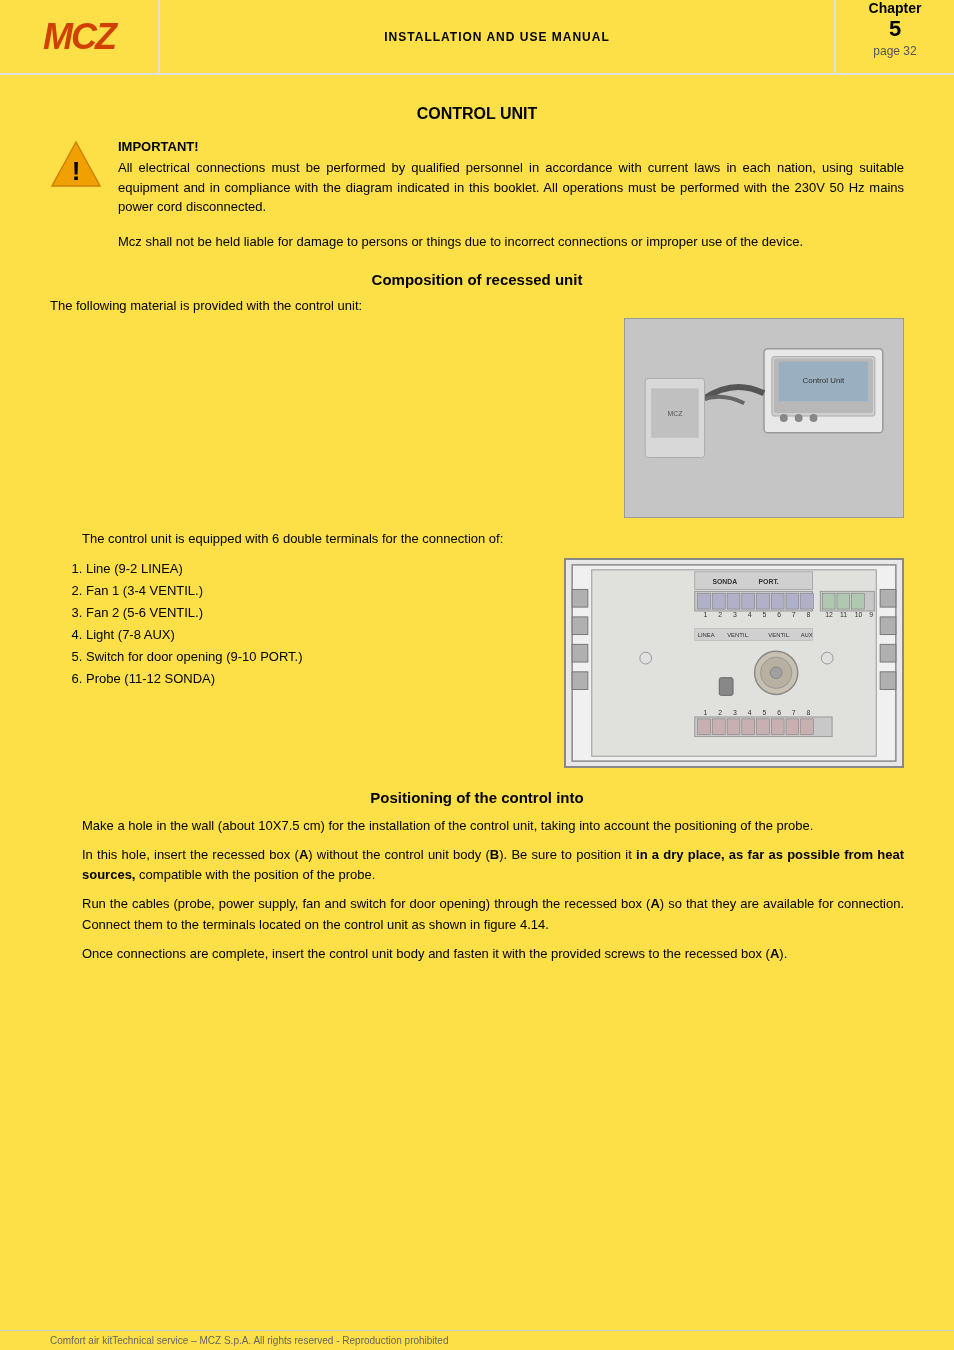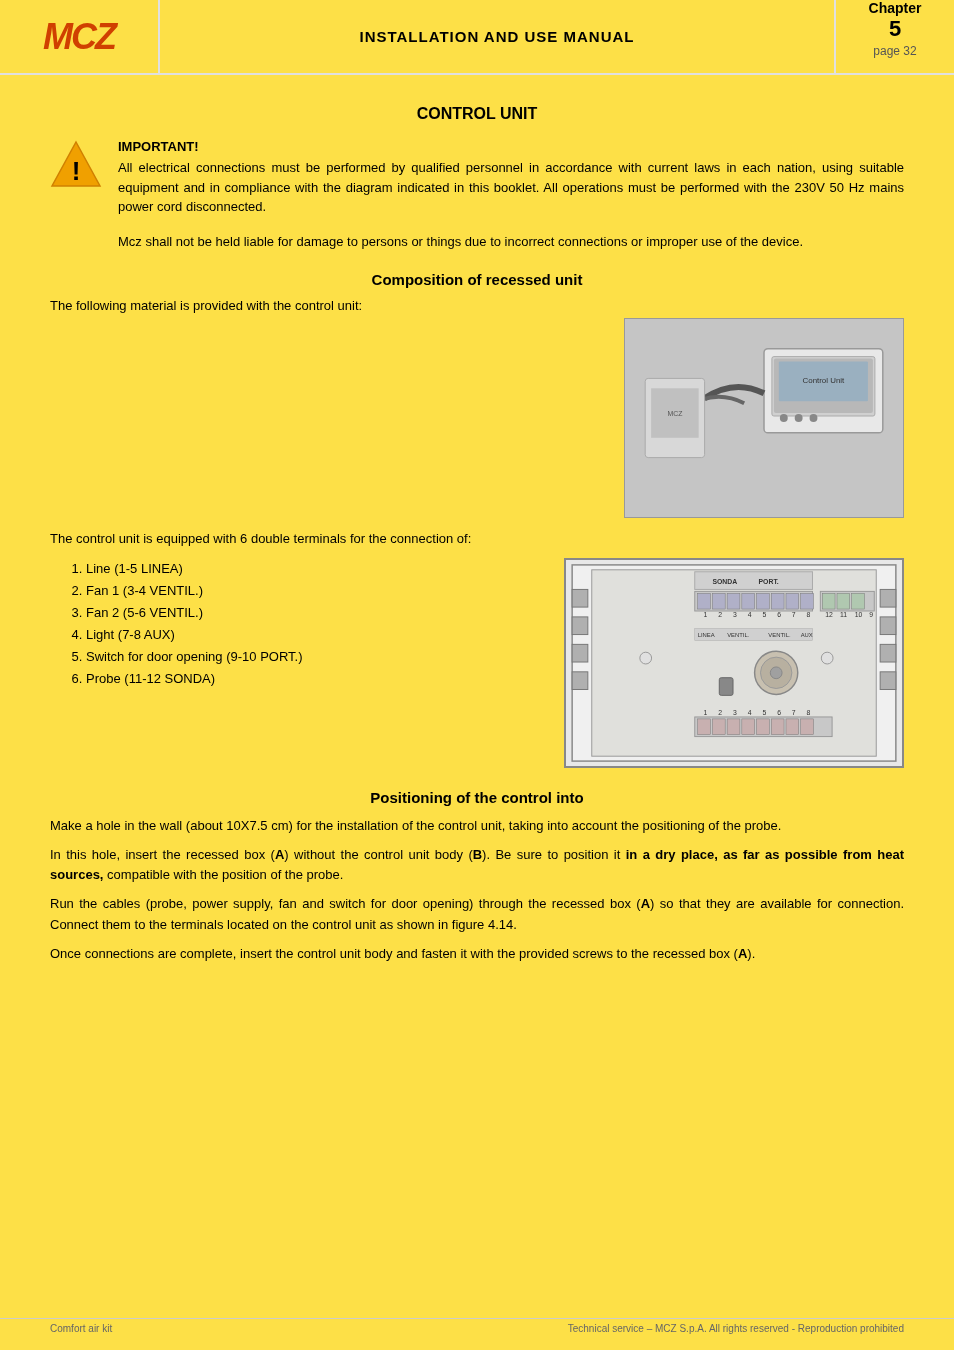--- a/index.html
+++ b/index.html
@@ -39,21 +39,21 @@
       font-style: italic;
       color: #d04000;
       letter-spacing: -2px;
       font-family: Arial Black, sans-serif;
     }
     .header-title {
       flex: 1;
       display: flex;
       align-items: center;
       justify-content: center;
-      font-size: 15px;
+      font-size: 12px;
       font-weight: bold;
       letter-spacing: 1px;
       border-radius: 14px;
     }
     .header-chapter {
       width: 120px;
       border-left: 2px solid #e0e0e0;
       display: flex;
       flex-direction: column;
       align-items: center;
@@ -146,33 +146,34 @@
       margin-left: 36px;
       font-size: 13px;
       line-height: 1.7;
     }
     
     .positioning-text {
       font-size: 13px;
       text-align: justify;
       line-height: 1.6;
       margin-bottom: 8px;
+      margin-left: 32px;
     }
     .bold-inline {
       font-weight: bold;
     }
     
     .footer {
       position: absolute;
-      bottom: 12px;
+      bottom: 0;
       left: 0;
       right: 0;
       border-top: 1px solid #ccc;
       display: flex;
-      justify-content: space-between;
+      justify-content: flex-start;
       padding: 4px 50px;
       font-size: 10px;
       color: #666;
     }
   </style>
 </head>
 <body>
 
 <div class="page">
 
@@ -243,21 +244,21 @@
           <rect x="26" y="70" width="48" height="50" fill="#c0c0c0"></rect>
           <text x="50" y="98" text-anchor="middle" font-size="7" fill="#555">MCZ</text>
         </svg>
       </div>
     </div>
 
     <p class="positioning-text">The control unit is equipped with 6 double terminals for the connection of:</p>
 
     <div style="display:flex; align-items:flex-start; gap:10px; margin-bottom:10px;">
       <ol class="list-numeric" style="flex:1;">
-        <li>Line (1-5 LINEA)</li>
+        <li>Line (9-2 LINEA)</li>
         <li>Fan 1 (3-4 VENTIL.)</li>
         <li>Fan 2 (5-6 VENTIL.)</li>
         <li>Light (7-8 AUX)</li>
         <li>Switch for door opening (9-10 PORT.)</li>
         <li>Probe (11-12 SONDA)</li>
       </ol>
 
       <div style="width:340px; flex-shrink:0;">
         <svg width="340" height="210" viewBox="0 0 340 210" style="background:#e8e8e8; border:2px solid #888;">
 

